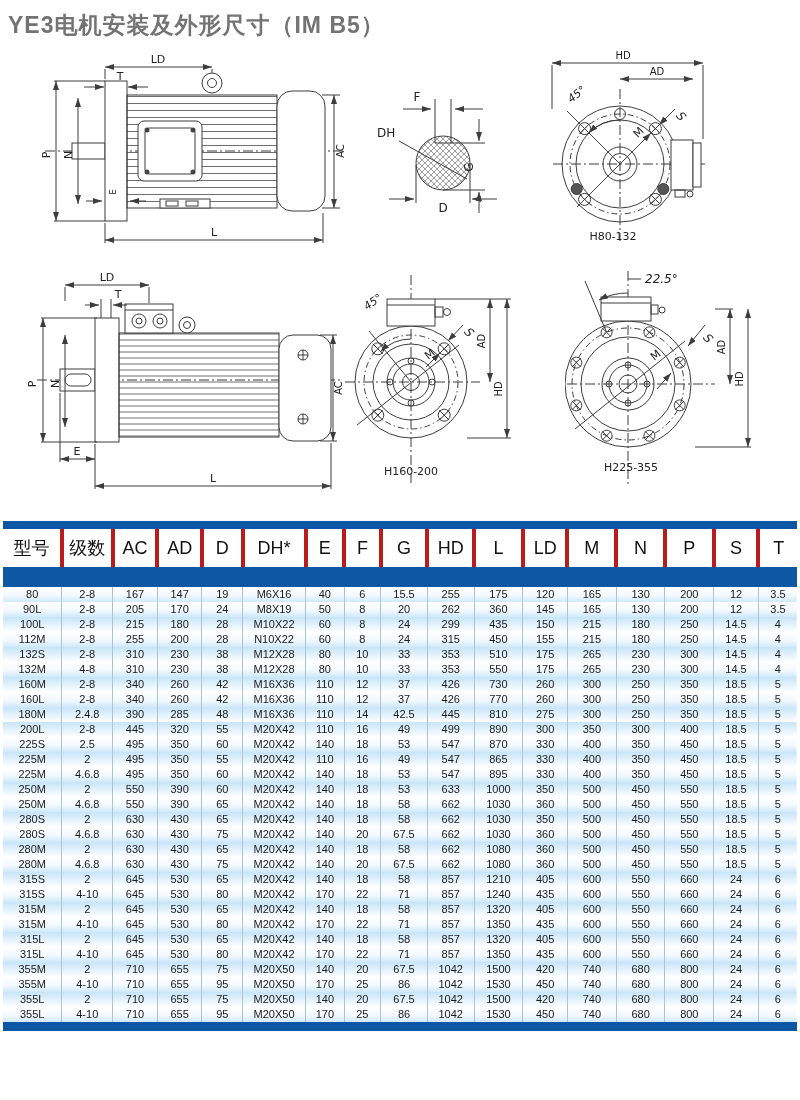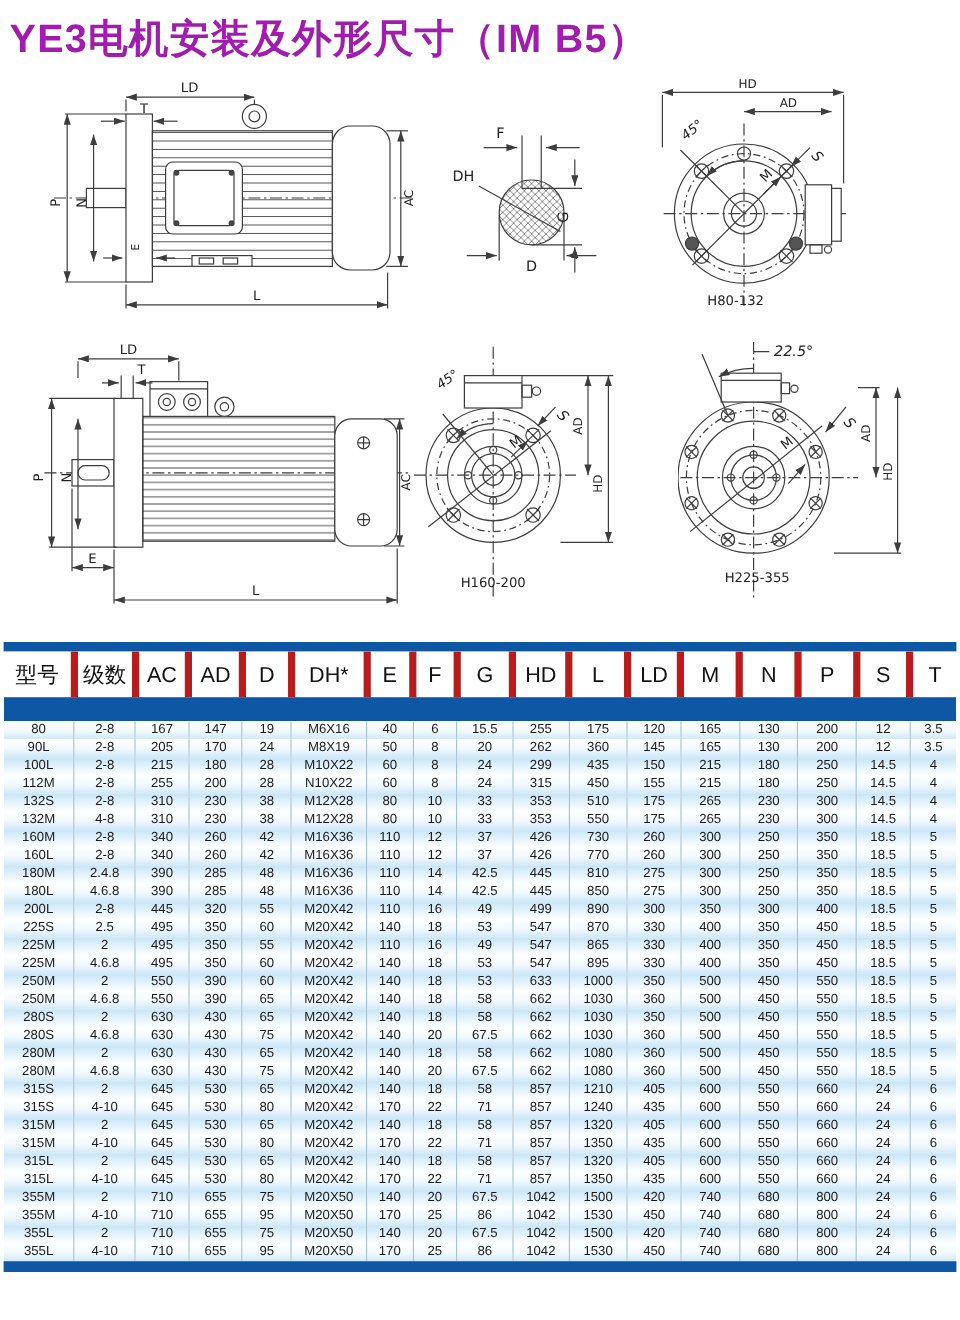--- a/index.html
+++ b/index.html
@@ -1,38 +1,38 @@
 <!DOCTYPE html>
 <html><head>
 <meta charset="utf-8">
 <style>
   html,body{margin:0;padding:0;}
   body{width:800px;height:1100px;background:#ffffff;overflow:hidden;
        font-family:"Liberation Sans",sans-serif;}
-  .page-title{color:#a21caf;font-size:33px;font-weight:bold;
+  .page-title{color:#737373;font-size:23px;font-weight:bold;
               padding:10px 8px 2px 8px;letter-spacing:1px;}
   .drawings{position:relative;height:478px;}
   .drawings svg{position:absolute;}
   
   .drawings svg *{stroke:#3d3d3d;fill:none;stroke-width:1;}
   .drawings svg text{stroke:none;fill:#222;font-family:"DejaVu Sans",sans-serif;
                      font-size:11px;}
   .cl{stroke-dasharray:10 3 2 3;stroke-width:.8;stroke:#777;}
   .bc{stroke-dasharray:6 3 1.5 3;stroke-width:.8;stroke:#666;}
   .x{stroke-width:.7;stroke:#555;}
   .dim{stroke-width:.8;}
   .cap{font-size:15px;fill:#222;}
   .ang{font-style:italic;}
   
   .table-section{margin:0 3px;}
   .bar{height:8px;background:#0d57a5;}
   .bar.bottom{height:9px;}
   table{width:100%;border-collapse:collapse;table-layout:fixed;}
   thead th{background:#ffffff;height:38px;font-size:18px;font-weight:normal;
-           color:#111;text-align:center;border-left:6px solid #b91c1c;
+           color:#111;text-align:center;border-left:4px solid #b91c1c;
            padding:0;vertical-align:middle;}
   thead th:first-child{border-left:none;}
   tbody td{font-size:11px;color:#1a1a1a;text-align:center;height:15px;
            line-height:15px;padding:0;border-left:1px solid #aac4d6;
            white-space:nowrap;overflow:hidden;}
   tbody td:first-child{border-left:none;}
   tr.spacer td{height:20px;background:#0d57a5;border:none;}
   tr.odd{background:linear-gradient(180deg,#ffffff 0%,#f2f9fe 55%,#d0e9f9 100%);}
   tr.even{background:linear-gradient(180deg,#c7e4f7 0%,#edf7fe 70%,#ffffff 100%);}
 </style>
@@ -557,39 +557,20 @@
           <td>42.5</td>
           <td>445</td>
           <td>810</td>
           <td>275</td>
           <td>300</td>
           <td>250</td>
           <td>350</td>
           <td>18.5</td>
           <td>5</td>
         </tr>
-        <tr class="odd">
-          <td>180L</td>
-          <td>4.6.8</td>
-          <td>390</td>
-          <td>285</td>
-          <td>48</td>
-          <td>M16X36</td>
-          <td>110</td>
-          <td>14</td>
-          <td>42.5</td>
-          <td>445</td>
-          <td>850</td>
-          <td>275</td>
-          <td>300</td>
-          <td>250</td>
-          <td>350</td>
-          <td>18.5</td>
-          <td>5</td>
-        </tr>
         <tr class="even">
           <td>200L</td>
           <td>2-8</td>
           <td>445</td>
           <td>320</td>
           <td>55</td>
           <td>M20X42</td>
           <td>110</td>
           <td>16</td>
           <td>49</td>

